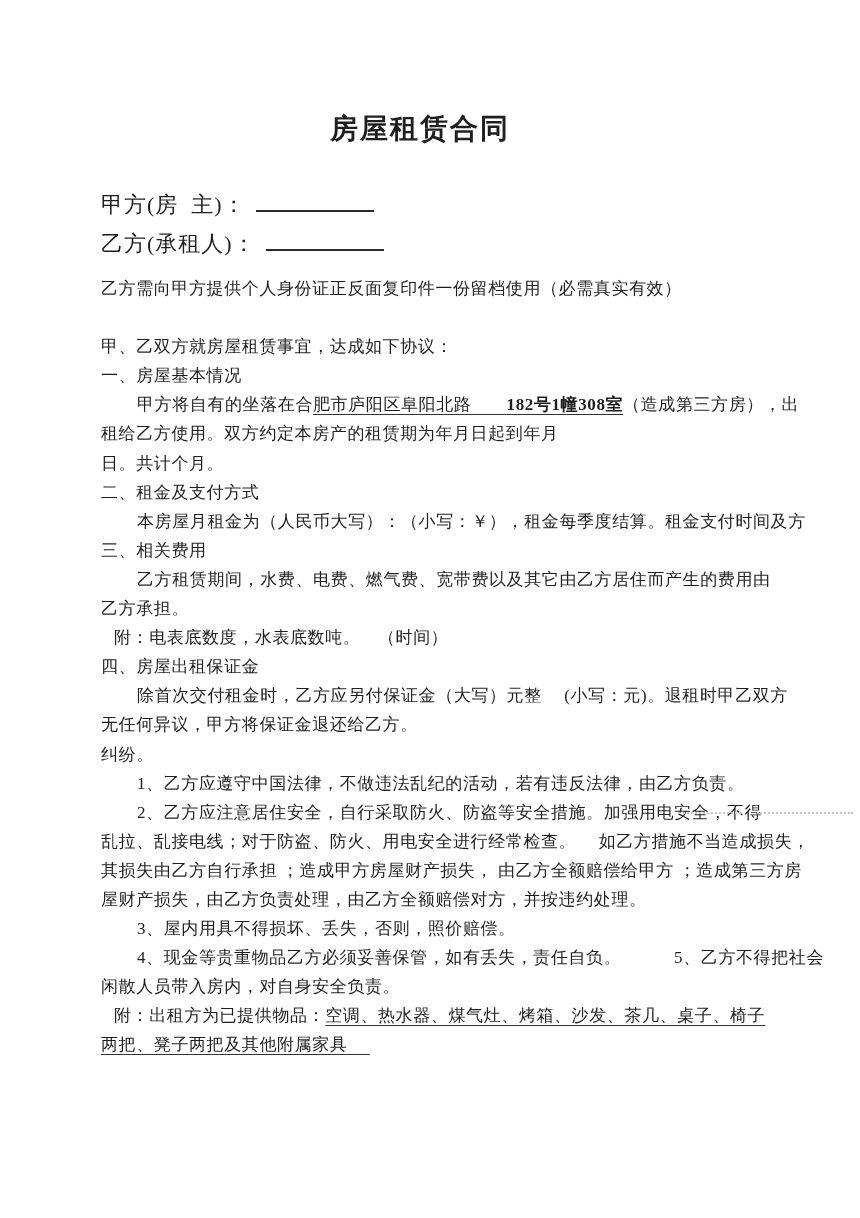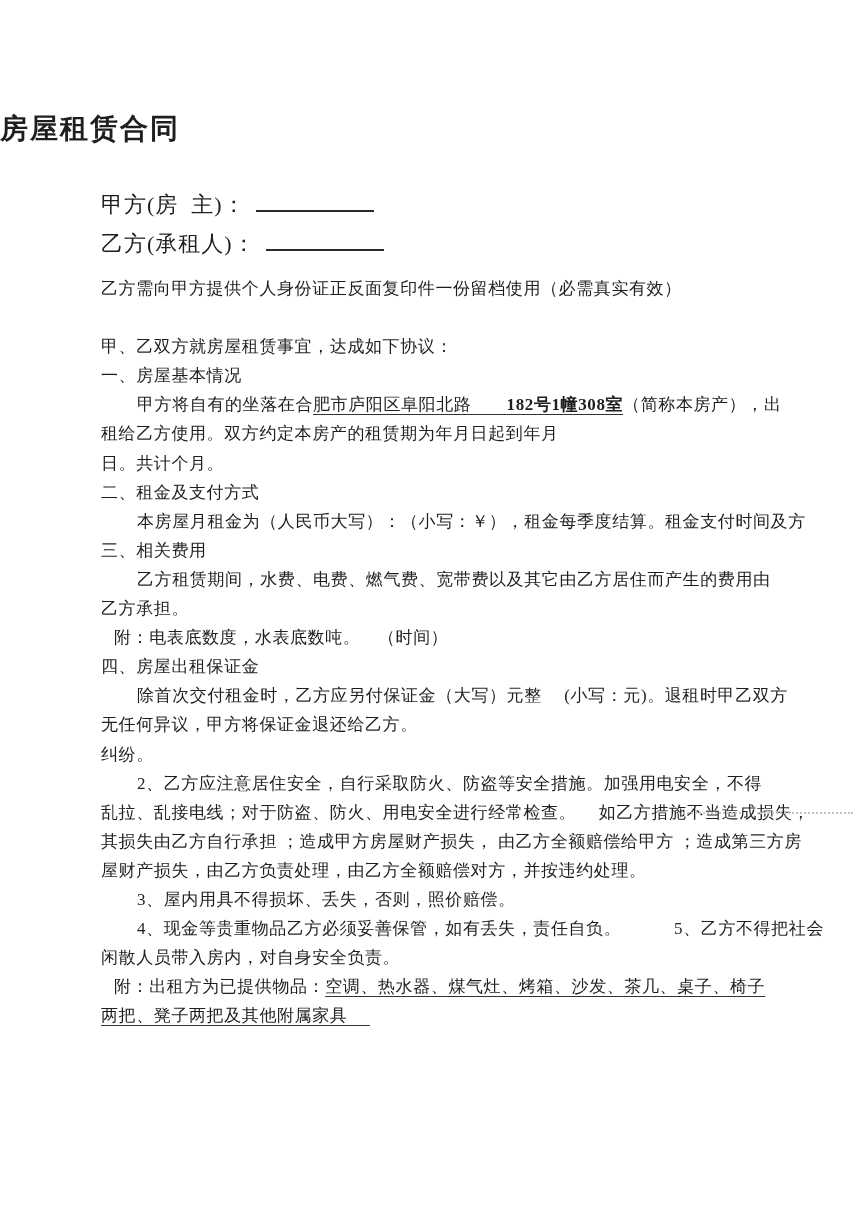--- a/index.html
+++ b/index.html
@@ -6,21 +6,21 @@
   .page{
     position:relative;
     width:860px;height:1218px;
     background:#ffffff;
     overflow:hidden;
     font-family:"Liberation Serif","DejaVu Serif",serif;
     color:#1e1e1e;
   }
   .title{
     position:absolute;top:110px;left:0;width:840px;
-    text-align:left;
+    text-align:center;
     font-size:28px;font-weight:700;letter-spacing:2px;
     white-space:pre;
   }
   .party{
     position:absolute;left:101px;
     font-size:22px;letter-spacing:1px;white-space:pre;
   }
   .party-a{top:190px;}
   .party-b{top:229px;}
   .fill-line{
@@ -63,38 +63,39 @@
   <div class="party party-a"><span>甲方(房  主)：</span><span class="fill-line"></span></div>
 
   <div class="party party-b"><span>乙方(承租人)：</span><span class="fill-line"></span></div>
 
   <div class="main">
     <div class="line">乙方需向甲方提供个人身份证正反面复印件一份留档使用（必需真实有效）</div>
     <div class="line"></div>
     <div class="line">甲、乙双方就房屋租赁事宜，达成如下协议：</div>
 
     <div class="line">一、房屋基本情况</div>
-    <div class="line ind2"><span>甲方将自有的坐落在合</span><span class="u">肥市庐阳区阜阳北路　　</span><span class="u b">182号1幢308室</span><span>（简称本房产），出</span></div>
+    <div class="line ind2"><span>甲方将自有的坐落在合</span><span class="u">肥市庐阳区阜阳北路　　</span><span class="u b">182号1幢308室</span><span>（造成第三方房），出</span></div>
     <div class="line">租给乙方使用。双方约定本房产的租赁期为年月日起到年月</div>
     <div class="line">日。共计个月。</div>
 
     <div class="line">二、租金及支付方式</div>
     <div class="line ind2">本房屋月租金为（人民币大写）：（小写：￥），租金每季度结算。租金支付时间及方</div>
 
     <div class="line">三、相关费用</div>
     <div class="line ind2">乙方租赁期间，水费、电费、燃气费、宽带费以及其它由乙方居住而产生的费用由</div>
     <div class="line">乙方承担。</div>
     <div class="line ind1">附：电表底数度，水表底数吨。　（时间）</div>
 
     <div class="line">四、房屋出租保证金</div>
     <div class="line ind2">除首次交付租金时，乙方应另付保证金（大写）元整　 (小写：元)。退租时甲乙双方</div>
     <div class="line">无任何异议，甲方将保证金退还给乙方。</div>
 
     <div class="line">纠纷。</div>
 
+    <div class="line ind2">1、乙方应遵守中国法律，不做违法乱纪的活动，若有违反法律，由乙方负责。</div>
     <div class="line ind2">2、乙方应注意居住安全，自行采取防火、防盗等安全措施。加强用电安全，不得</div>
     <div class="line">乱拉、乱接电线；对于防盗、防火、用电安全进行经常检查。　 如乙方措施不当造成损失，</div>
     <div class="line">其损失由乙方自行承担 ；造成甲方房屋财产损失， 由乙方全额赔偿给甲方 ；造成第三方房</div>
     <div class="line">屋财产损失，由乙方负责处理，由乙方全额赔偿对方，并按违约处理。</div>
     <div class="line ind2">3、屋内用具不得损坏、丢失，否则，照价赔偿。</div>
     <div class="line ind2">4、现金等贵重物品乙方必须妥善保管，如有丢失，责任自负。　　　5、乙方不得把社会</div>
     <div class="line">闲散人员带入房内，对自身安全负责。</div>
 
     <div class="line ind1"><span>附：出租方为已提供物品：</span><span class="u">空调、热水器、煤气灶、烤箱、沙发、茶几、桌子、椅子</span></div>
     <div class="line"><span class="u">两把、凳子两把及其他附属家具　 </span></div>

